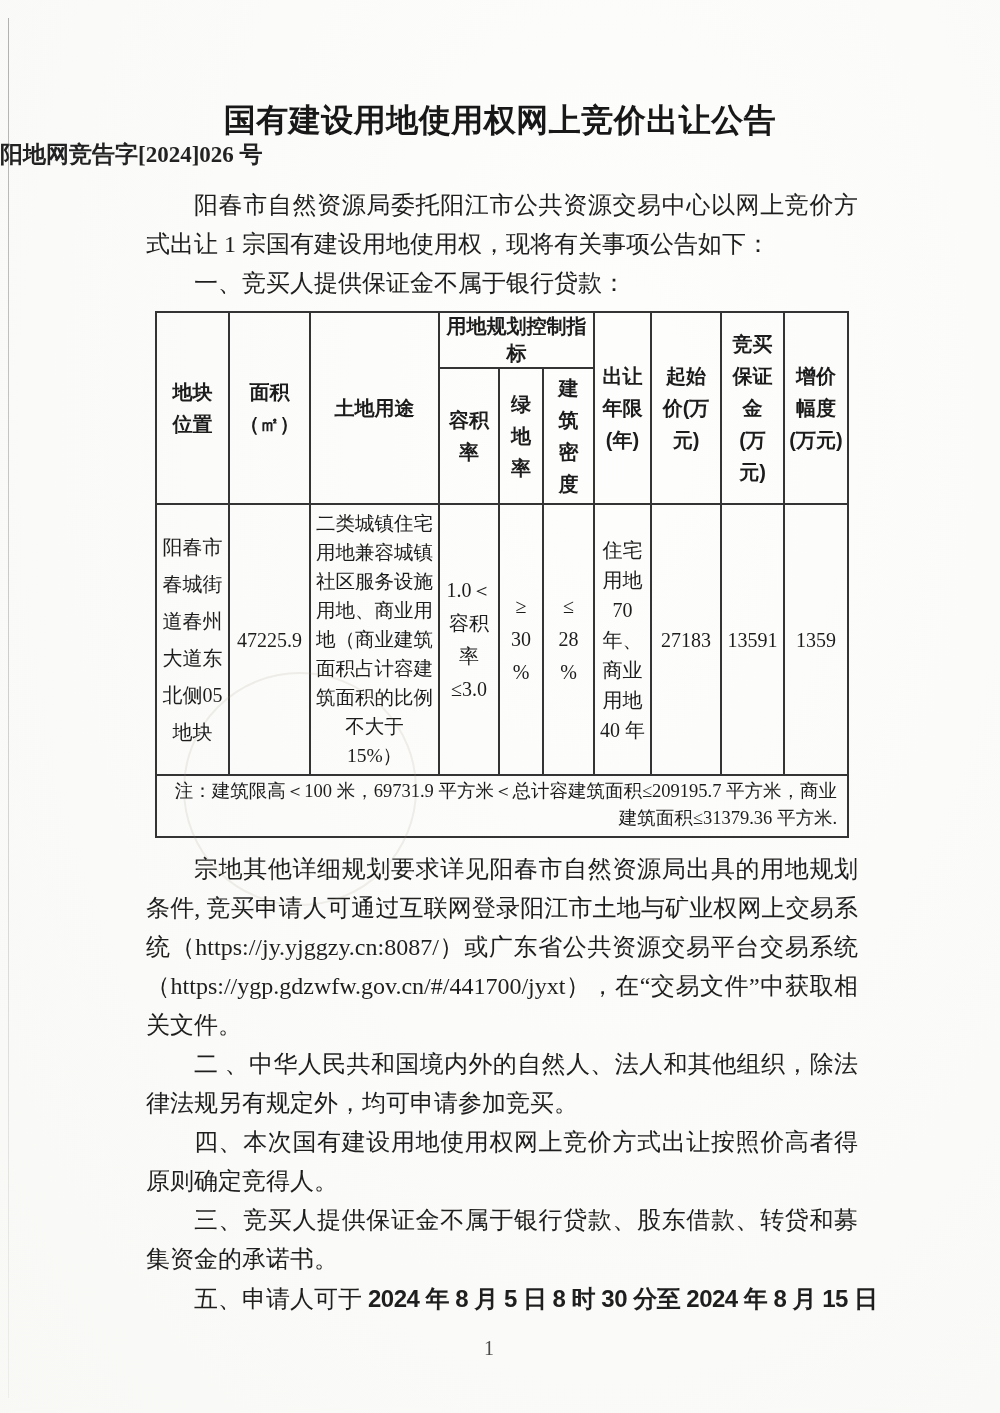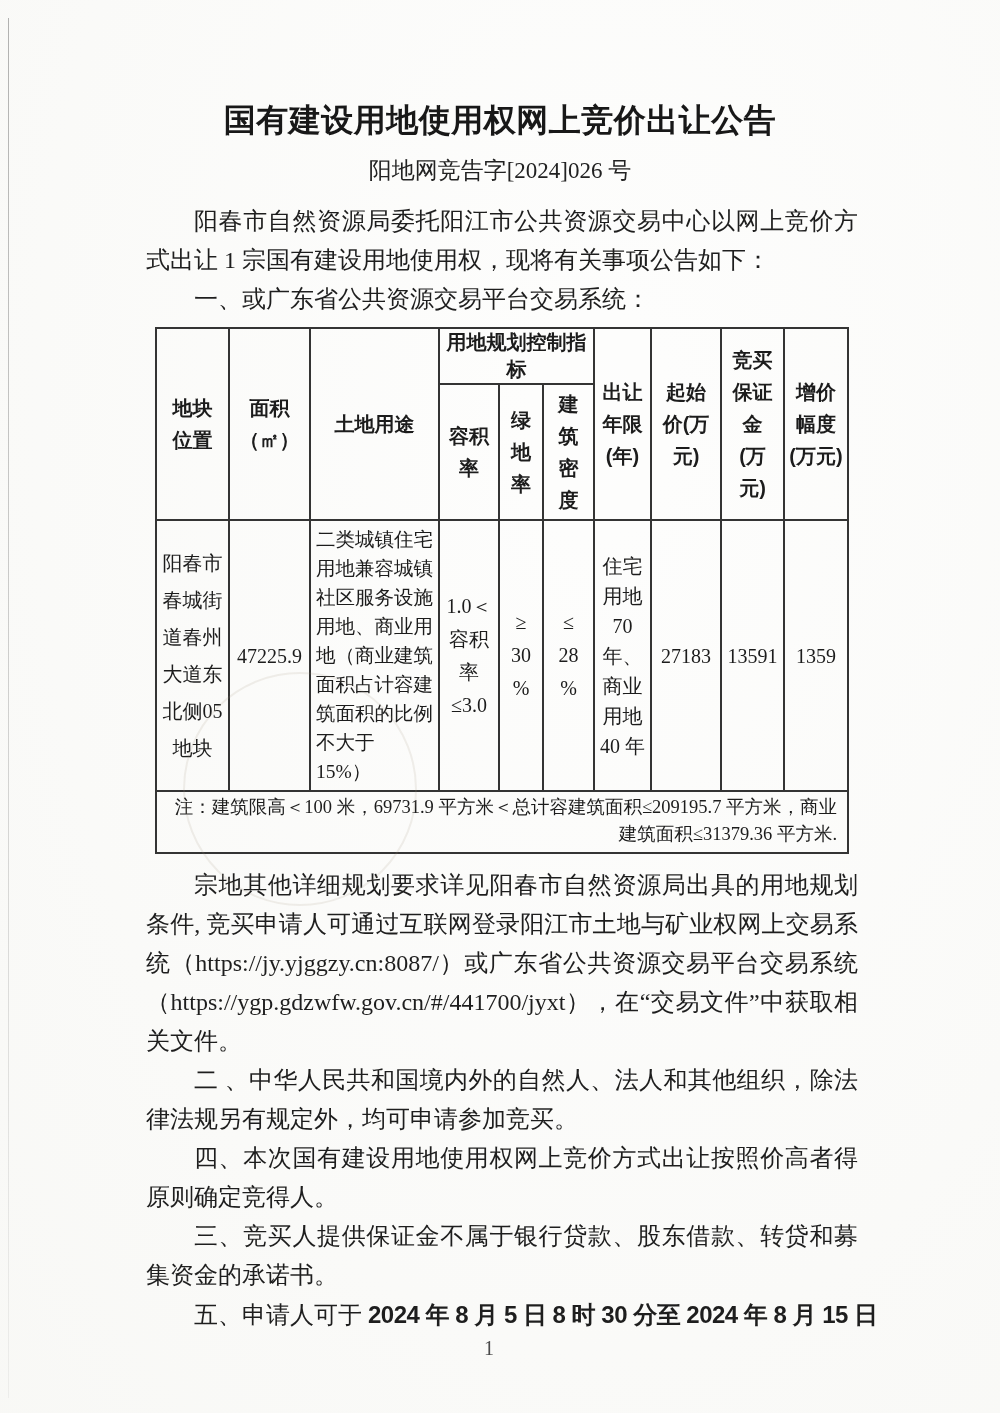--- a/index.html
+++ b/index.html
@@ -32,24 +32,23 @@
   .page-title {
     margin: 0; padding-top: 102px;
     text-align: center;
     font-family: "Liberation Sans", "DejaVu Sans", sans-serif;
     font-weight: 700;
     font-size: 32px; line-height: 36px;
     letter-spacing: 0.5px;
     color: #181818;
   }
   .doc-number {
-    margin-top: 16px;
-    text-align: center;
     font-size: 23px; line-height: 34px;
     color: #222;
+    font-weight: bold;
   }
   .content {
     width: 712px;
     margin: 14px 142px 0 146px;
     font-size: 24px;
     line-height: 39px;
     text-align: justify;
     color: #1e1e1e;
   }
   .content p { margin: 0; }
@@ -82,21 +81,21 @@
     line-height: 30px;
   }
   tr.hrow1 { height: 56px; }
   tr.hrow2 { height: 136px; }
   tr.body-row { height: 230px; }
   tr.note-row { height: 56px; }
   th.group-header { line-height: 27px; }
   .prewrap { white-space: pre-line; }
   td.cell-location { line-height: 37px; }
   td.cell-landuse {
-    text-align: left;
+    text-align: center;
     font-size: 19.5px;
     line-height: 29px;
     padding: 4px 5px;
   }
   td.cell-ratio { line-height: 33px; }
   td.cell-tenure { line-height: 30px; margin-left: 12px; }
   td.note-cell {
     text-align: right;
     font-size: 18.5px;
     line-height: 27px;
@@ -116,21 +115,21 @@
 
 <div class="page">
   <div class="scan-edge"></div>
   <div class="stamp"></div>
 
   <h1 class="page-title">国有建设用地使用权网上竞价出让公告</h1>
   <div class="doc-number">阳地网竞告字[2024]026 号</div>
 
   <div class="content">
     <p class="indent">阳春市自然资源局委托阳江市公共资源交易中心以网上竞价方式出让 1 宗国有建设用地使用权，现将有关事项公告如下：</p>
-    <p class="indent">一、或广东省公共资源交易平台交易系统：</p>
+    <p class="indent">一、竞买人提供保证金不属于银行贷款：</p>
 
     <table class="land-table">
       <colgroup>
         <col style="width:73px">
           <col style="width:81px">
           <col style="width:129px">
         <col style="width:60px">
           <col style="width:44px">
           <col style="width:51px">
         <col style="width:57px">

